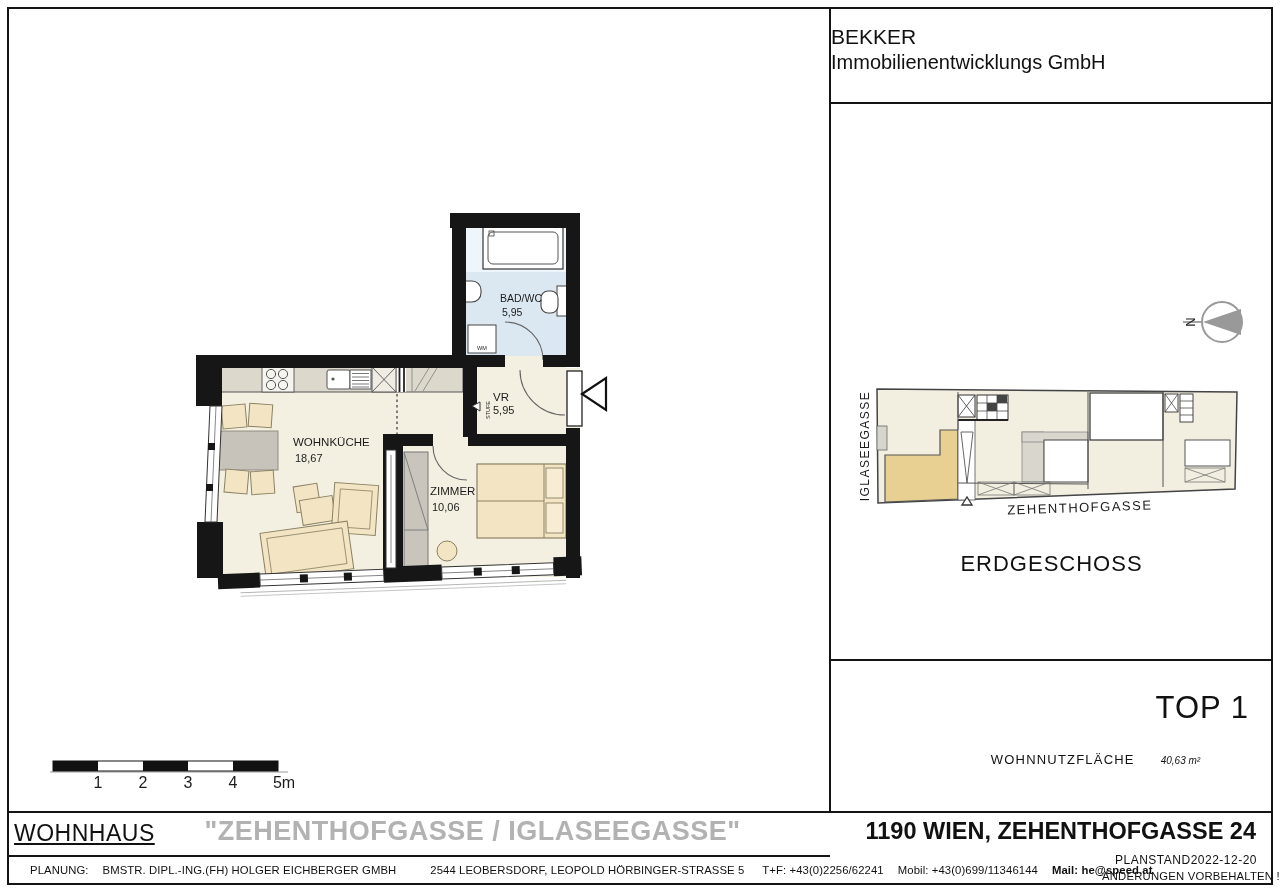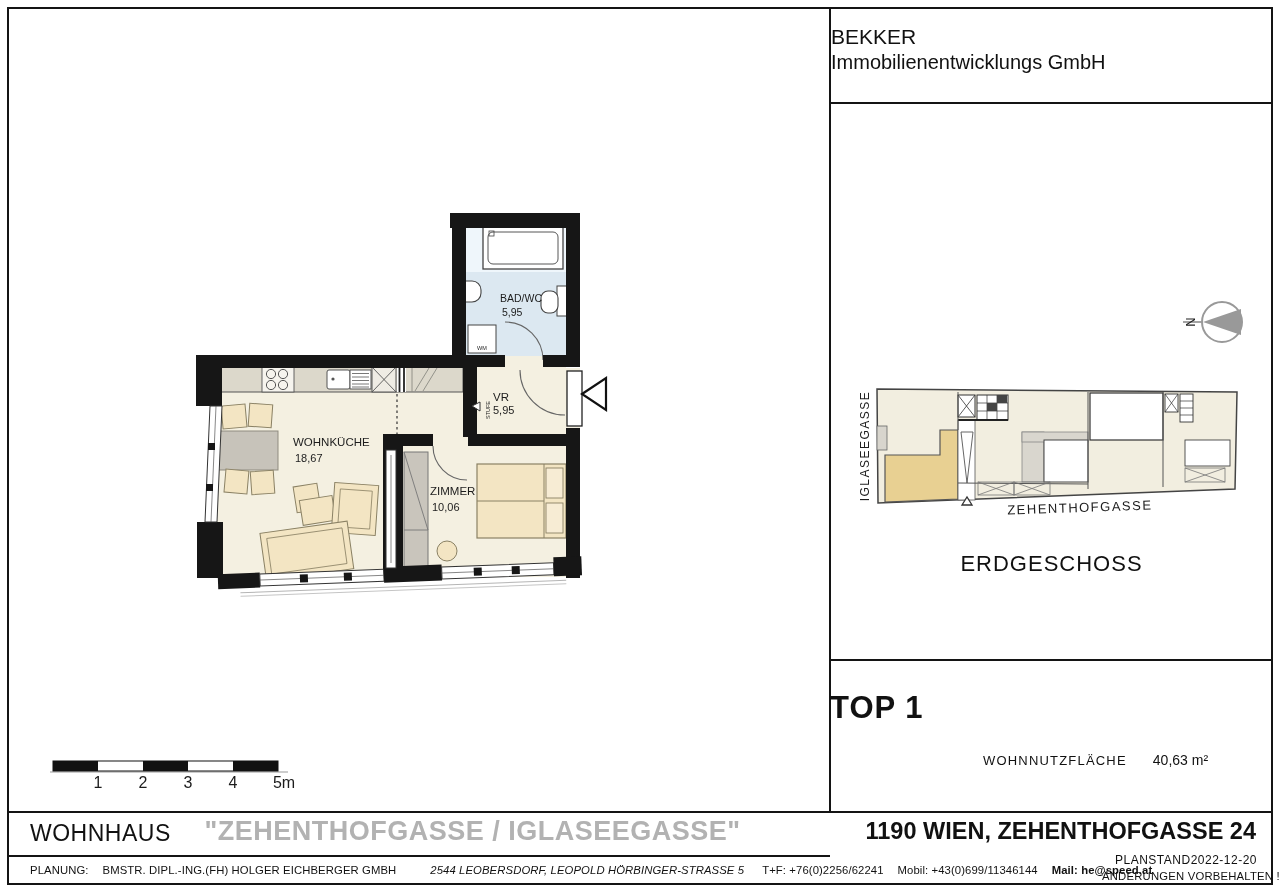--- a/index.html
+++ b/index.html
@@ -13,34 +13,34 @@
   .h-header{left:831px;top:102px;width:442px;}
   .h-level{left:831px;top:659px;width:442px;}
   .h-band{left:7px;top:811px;width:1266px;}
   .h-footer{left:7px;top:855px;width:823px;height:2px;background:#141414;}
   
   .company{left:831px;top:24px;width:492px;line-height:1.25;}
   .company .l1{font-size:21px;}
   .company .l2{font-size:20px;}
   
   .level-label{left:830px;top:551px;width:443px;text-align:center;font-size:22px;letter-spacing:1px;}
-  .unit-title{left:830px;top:690px;width:419px;text-align:left;font-size:31px;font-weight:bold;letter-spacing:1px;}
+  .unit-title{left:830px;top:690px;width:419px;text-align:right;font-size:31px;font-weight:normal;letter-spacing:1px;}
   .unit-area-row{left:830px;top:752px;width:531px;display:flex;justify-content:center;gap:26px;align-items:baseline;}
   .unit-area-row .lab{font-size:13px;letter-spacing:1.2px;}
-  .unit-area-row .val{font-size:14px;}
-  
-  .wohnhaus{left:30px;top:820px;font-size:23px;letter-spacing:0.5px;}
+  .unit-area-row .val{font-size:10px;font-style:italic;}
+  
+  .wohnhaus{left:14px;top:820px;font-size:23px;letter-spacing:0.5px;text-decoration:underline;}
   .project{left:185px;top:816px;width:575px;text-align:center;font-size:27px;font-weight:bold;
            color:#b2b2b2;letter-spacing:0.5px;white-space:nowrap;}
   .address{right:24px;top:818px;font-size:23.5px;font-weight:bold;white-space:nowrap;}
   
   .planung{left:30px;top:864px;font-size:11.3px;white-space:nowrap;letter-spacing:0.1px;}
   .planung span{margin-right:14px;}
   .planung .firm{margin-right:34px;}
-  .planung .addr{margin-right:18px;font-style:italic;}
+  .planung .addr{margin-right:18px;}
   .planung .lastitem{margin-right:0;font-weight:bold;}
   .planstand{left:1102px;top:853px;width:168px;font-size:12px;}
   .planstand .row1{display:flex;justify-content:center;letter-spacing:0.5px;}
   .planstand .row2{margin-top:3px;font-size:11.3px;letter-spacing:0.2px;white-space:nowrap;}
   svg{font-family:"Liberation Sans", sans-serif;}
   svg text{fill:#1c1c1c;}
 </style>
 </head>
 <body>
 
@@ -275,21 +275,21 @@
 <div class="abs unit-area-row">
   <span class="lab">WOHNNUTZFLÄCHE</span>
   <span class="val">40,63 m²</span>
 </div>
 
 <div class="abs wohnhaus">WOHNHAUS</div>
 <div class="abs project">"ZEHENTHOFGASSE / IGLASEEGASSE"</div>
 <div class="abs address">1190 WIEN, ZEHENTHOFGASSE 24</div>
 
 <div class="abs planung">
-  <span>PLANUNG:</span><span class="firm">BMSTR. DIPL.-ING.(FH) HOLGER EICHBERGER GMBH</span><span class="addr">2544 LEOBERSDORF, LEOPOLD HÖRBINGER-STRASSE 5</span><span>T+F: +76(0)2256/62241</span><span>Mobil: +43(0)699/11346144</span><span class="lastitem">Mail: he@speed.at</span>
+  <span>PLANUNG:</span><span class="firm">BMSTR. DIPL.-ING.(FH) HOLGER EICHBERGER GMBH</span><span class="addr">2544 LEOBERSDORF, LEOPOLD HÖRBINGER-STRASSE 5</span><span>T+F: +43(0)2256/62241</span><span>Mobil: +43(0)699/11346144</span><span class="lastitem">Mail: he@speed.at</span>
 </div>
 <div class="abs planstand">
   <div class="row1">
     <span>PLANSTAND</span>
     <span>2022-12-20</span>
   </div>
   <div class="row2">ÄNDERUNGEN VORBEHALTEN !</div>
 </div>
 
 </body></html>

